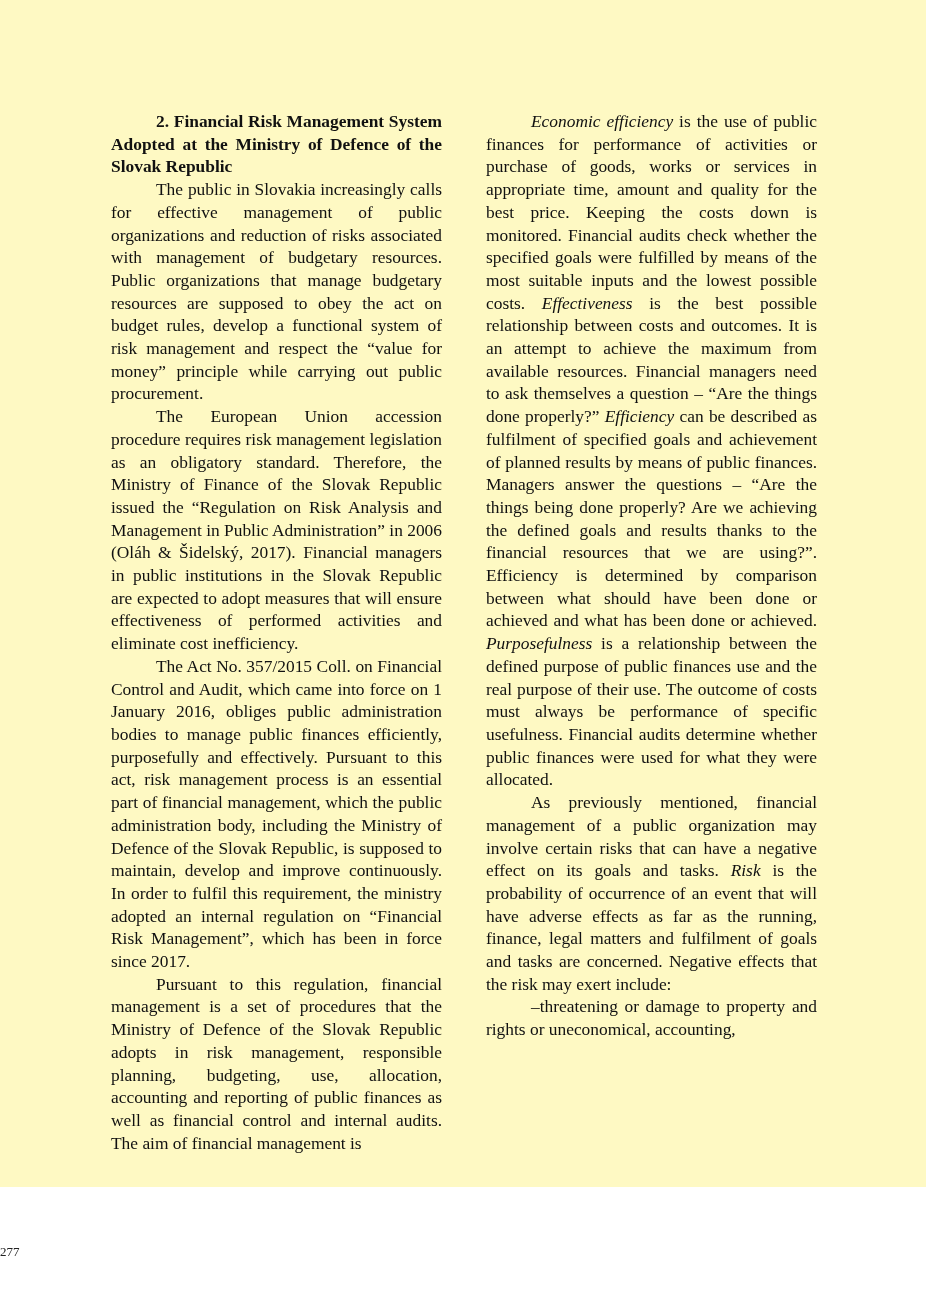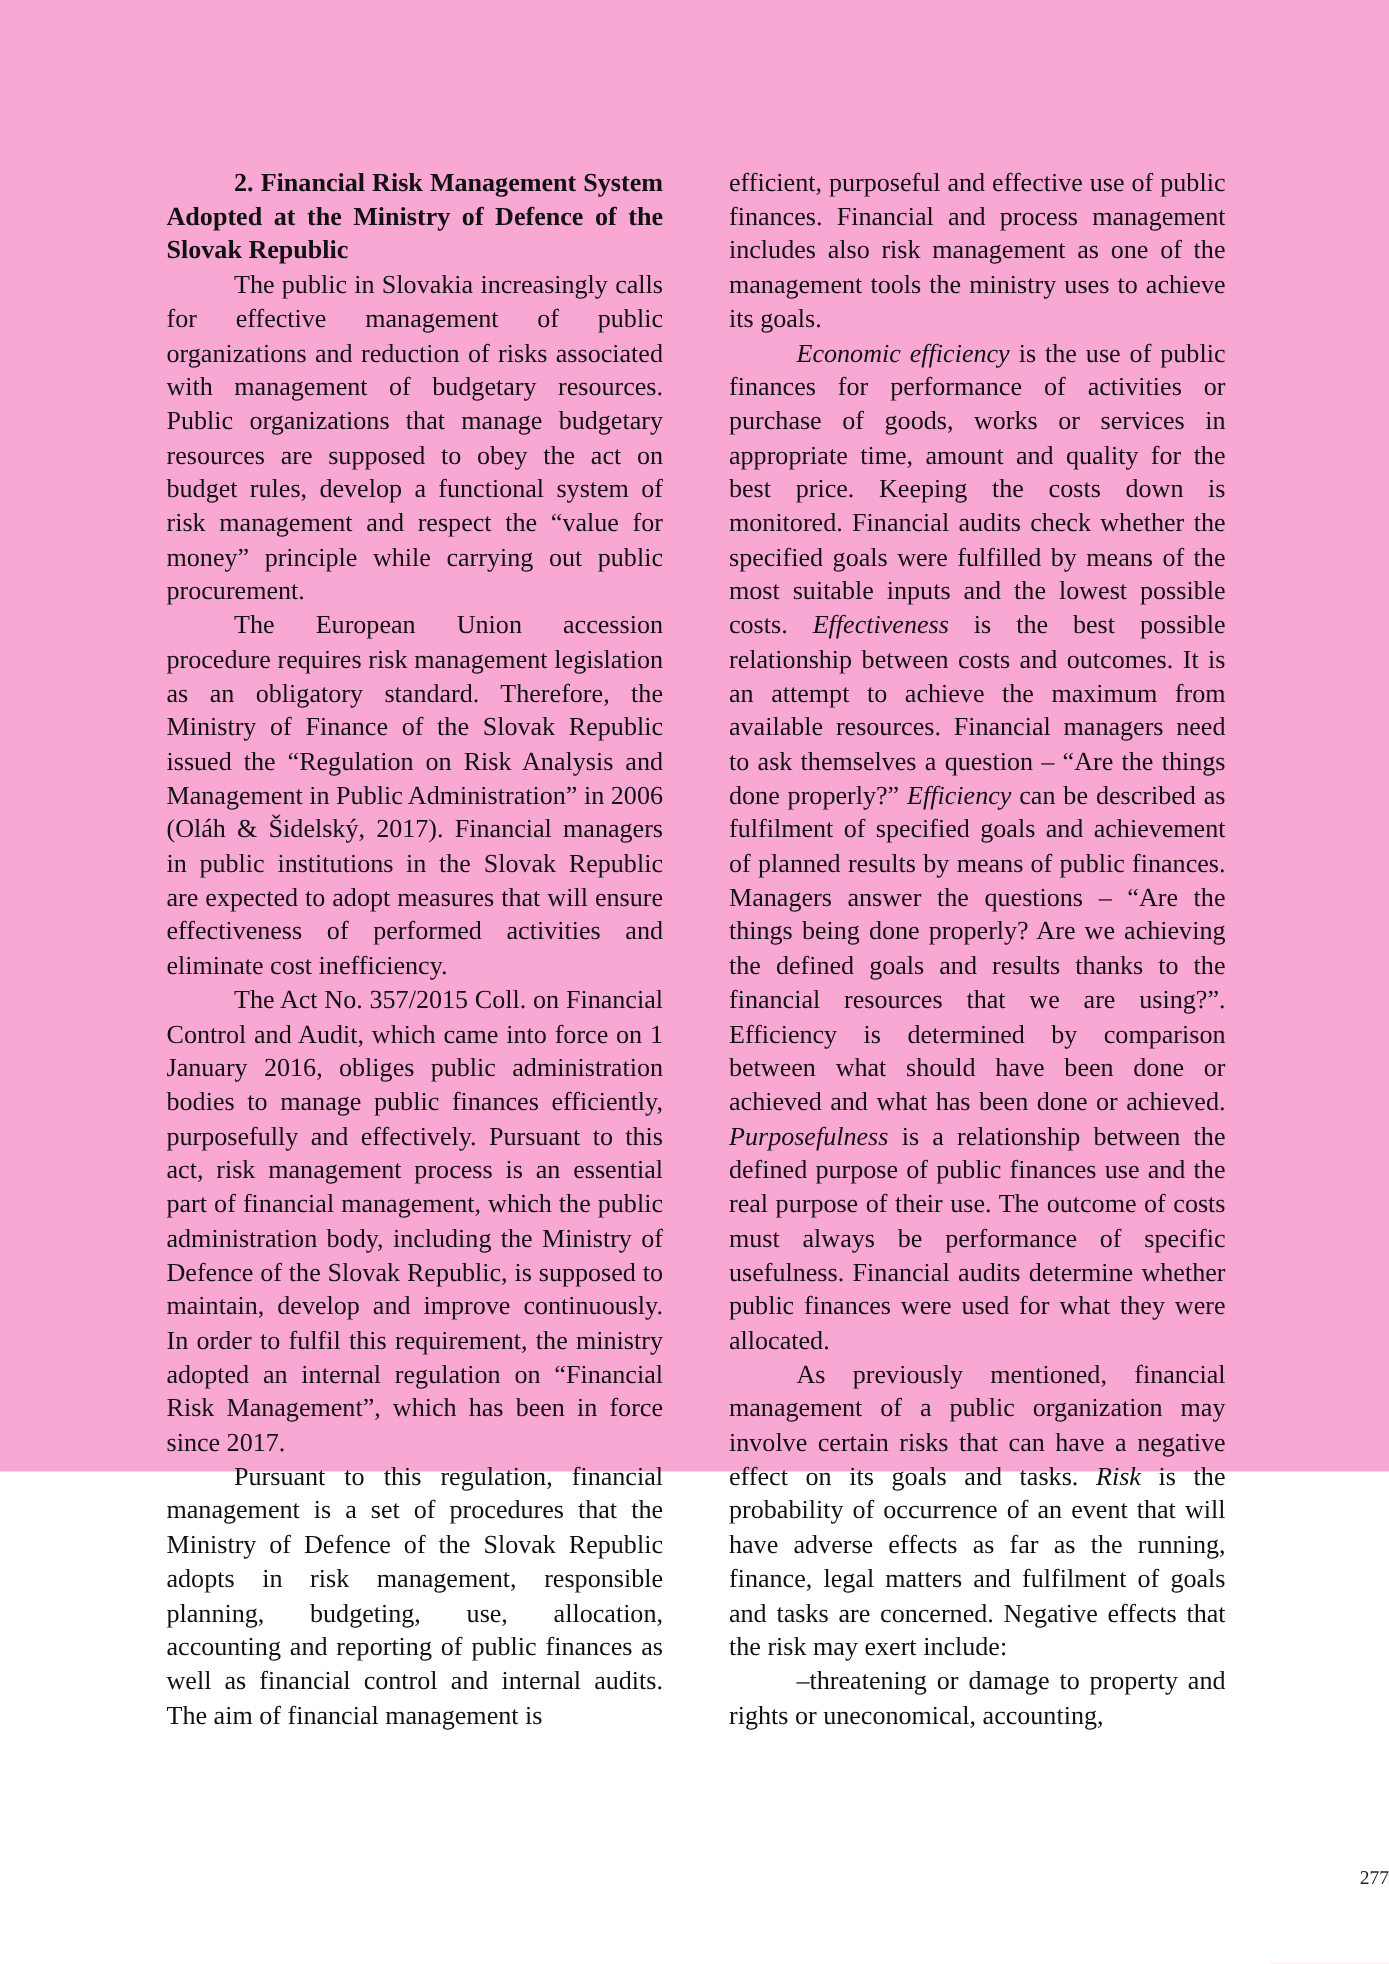--- a/index.html
+++ b/index.html
@@ -1,52 +1,51 @@
 <!DOCTYPE html>
 <html><head>
 <meta charset="utf-8">
 <style>
   html, body { margin: 0; padding: 0; background: #ffffff; }
   body { width: 926px; height: 1309px; position: relative; overflow: hidden; }
   .page {
-    position: absolute; left: 0; top: 0; width: 926px; height: 981px;
-    background: #f9a8d4; color: #111111;
+    position: absolute; left: 0; top: 0; width: 926px; height: 1187px;
+    background: #fef9c3; color: #111111;
     font-family: "Liberation Serif", "DejaVu Serif", serif;
   }
   .col {
     position: absolute; top: 110px; width: 331px;
     font-size: 17.4px; line-height: 22.7px;
     text-align: justify; hyphens: none;
   }
   .col.left { left: 111px; }
   .col.right { left: 486px; }
   .col p { margin: 0; }
   .col p.indent { text-indent: 45px; }
   .heading { font-weight: bold; text-indent: 45px; margin: 0; }
   .page-number {
     position: absolute; left: 0; width: 926px; top: 1244px;
-    text-align: right; font-size: 13px; color: #222222;
+    text-align: left; font-size: 13px; color: #222222;
   }
   em { font-style: italic; }
 </style>
 </head>
 <body>
 
 <div class="page">
 
   <div class="col left">
     <p class="heading"><span>2.</span> <span>Financial Risk Management System Adopted at the Ministry of Defence of the Slovak Republic</span></p>
     <p class="indent">The public in Slovakia increasingly calls for effective management of public organizations and reduction of risks associated with management of budgetary resources. Public organizations that manage budgetary resources are supposed to obey the act on budget rules, develop a functional system of risk management and respect the “value for money” principle while carrying out public procurement.</p>
     <p class="indent">The European Union accession procedure requires risk management legislation as an obligatory standard. Therefore, the Ministry of Finance of the Slovak Republic issued the “Regulation on Risk Analysis and Management in Public Administration” in 2006 (Oláh &amp; Šidelský, 2017). Financial managers in public institutions in the Slovak Republic are expected to adopt measures that will ensure effectiveness of performed activities and eliminate cost inefficiency.</p>
     <p class="indent">The Act No. 357/2015 Coll. on Financial Control and Audit, which came into force on 1 January 2016, obliges public administration bodies to manage public finances efficiently, purposefully and effectively. Pursuant to this act, risk management process is an essential part of financial management, which the public administration body, including the Ministry of Defence of the Slovak Republic, is supposed to maintain, develop and improve continuously. In order to fulfil this requirement, the ministry adopted an internal regulation on “Financial Risk Management”, which has been in force since 2017.</p>
     <p class="indent">Pursuant to this regulation, financial management is a set of procedures that the Ministry of Defence of the Slovak Republic adopts in risk management, responsible planning, budgeting, use, allocation, accounting and reporting of public finances as well as financial control and internal audits. The aim of financial management is</p>
   </div>
 
   <div class="col right">
-    <p>efficient, purposeful and effective use of public finances. Financial and process management includes also risk management as one of the management tools the ministry uses to achieve its goals.</p>
     <p class="indent"><em>Economic efficiency</em><span> is the use of public finances for performance of activities or purchase of goods, works or services in appropriate time, amount and quality for the best price. Keeping the costs down is monitored. Financial audits check whether the specified goals were fulfilled by means of the most suitable inputs and the lowest possible costs. </span><em>Effectiveness</em><span> is the best possible relationship between costs and outcomes. It is an attempt to achieve the maximum from available resources. Financial managers need to ask themselves a question – “Are the things done properly?” </span><em>Efficiency</em><span> can be described as fulfilment of specified goals and achievement of planned results by means of public finances. Managers answer the questions – “Are the things being done properly? Are we achieving the defined goals and results thanks to the financial resources that we are using?”. Efficiency is determined by comparison between what should have been done or achieved and what has been done or achieved. </span><em>Purposefulness</em><span> is a relationship between the defined purpose of public finances use and the real purpose of their use. The outcome of costs must always be performance of specific usefulness. Financial audits determine whether public finances were used for what they were allocated.</span></p>
     <p class="indent"><span>As previously mentioned, financial management of a public organization may involve certain risks that can have a negative effect on its goals and tasks. </span><em>Risk</em><span> is the probability of occurrence of an event that will have adverse effects as far as the running, finance, legal matters and fulfilment of goals and tasks are concerned. Negative effects that the risk may exert include:</span></p>
     <p class="indent">–threatening or damage to property and rights or uneconomical, accounting,</p>
   </div>
 
   <div class="page-number">277</div>
 
 </div>
 
 </body></html>

